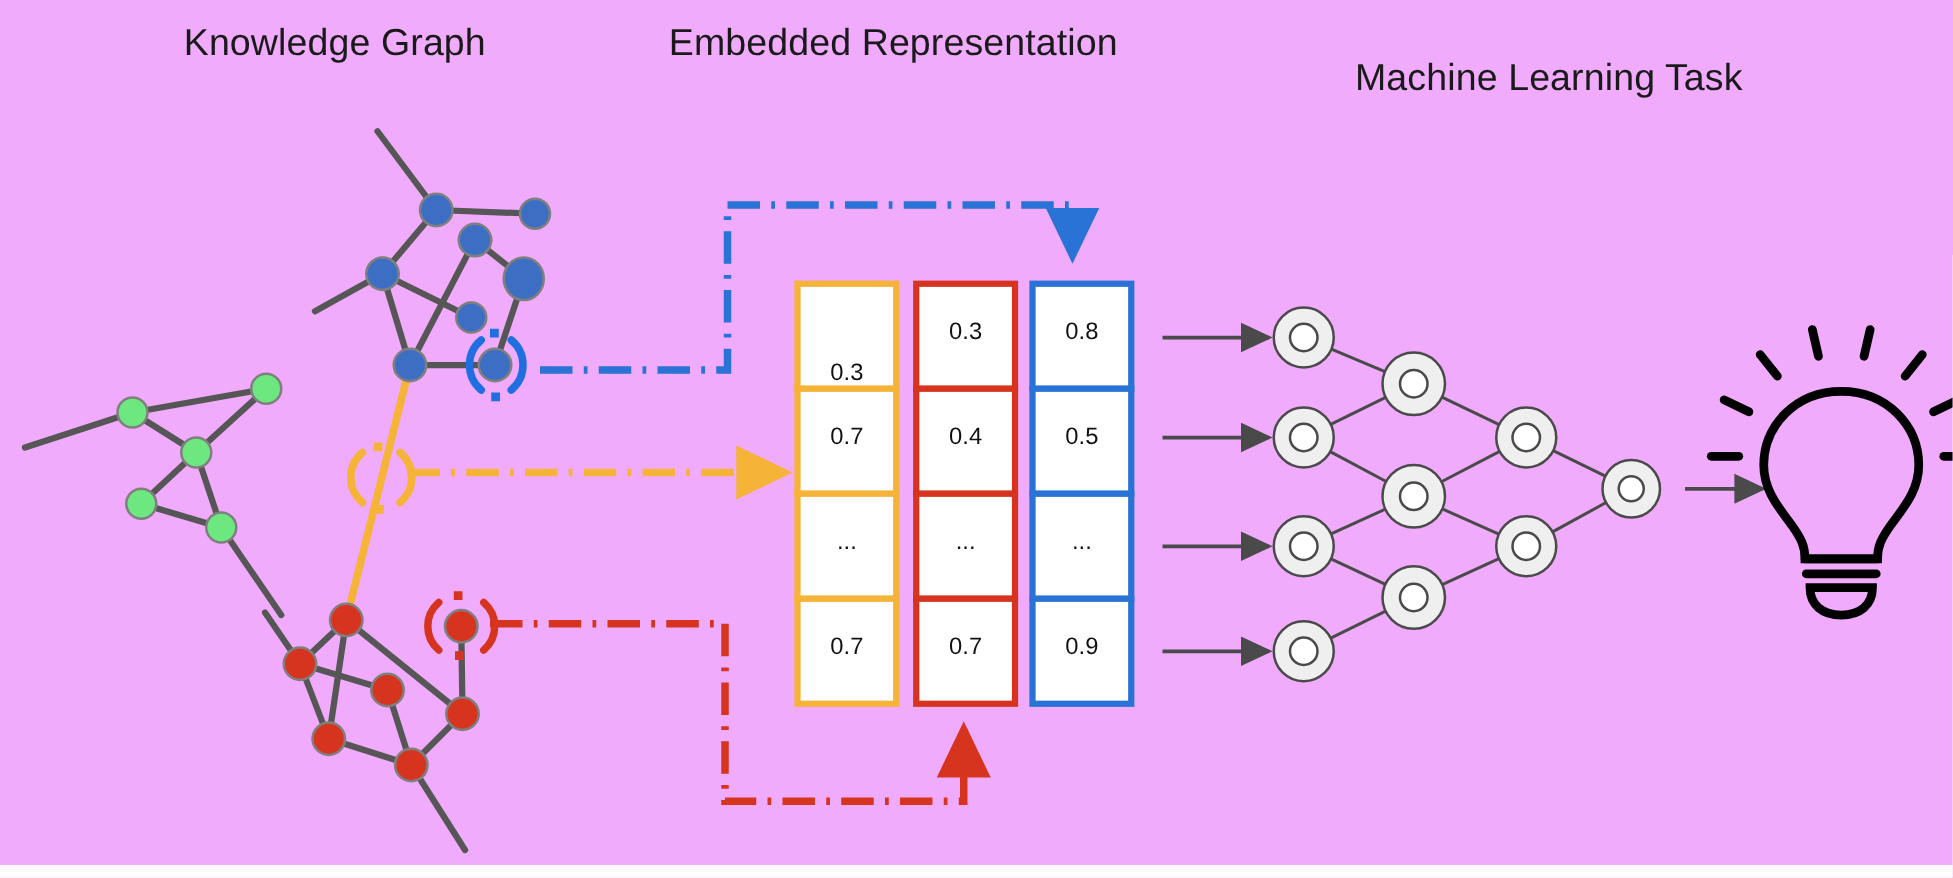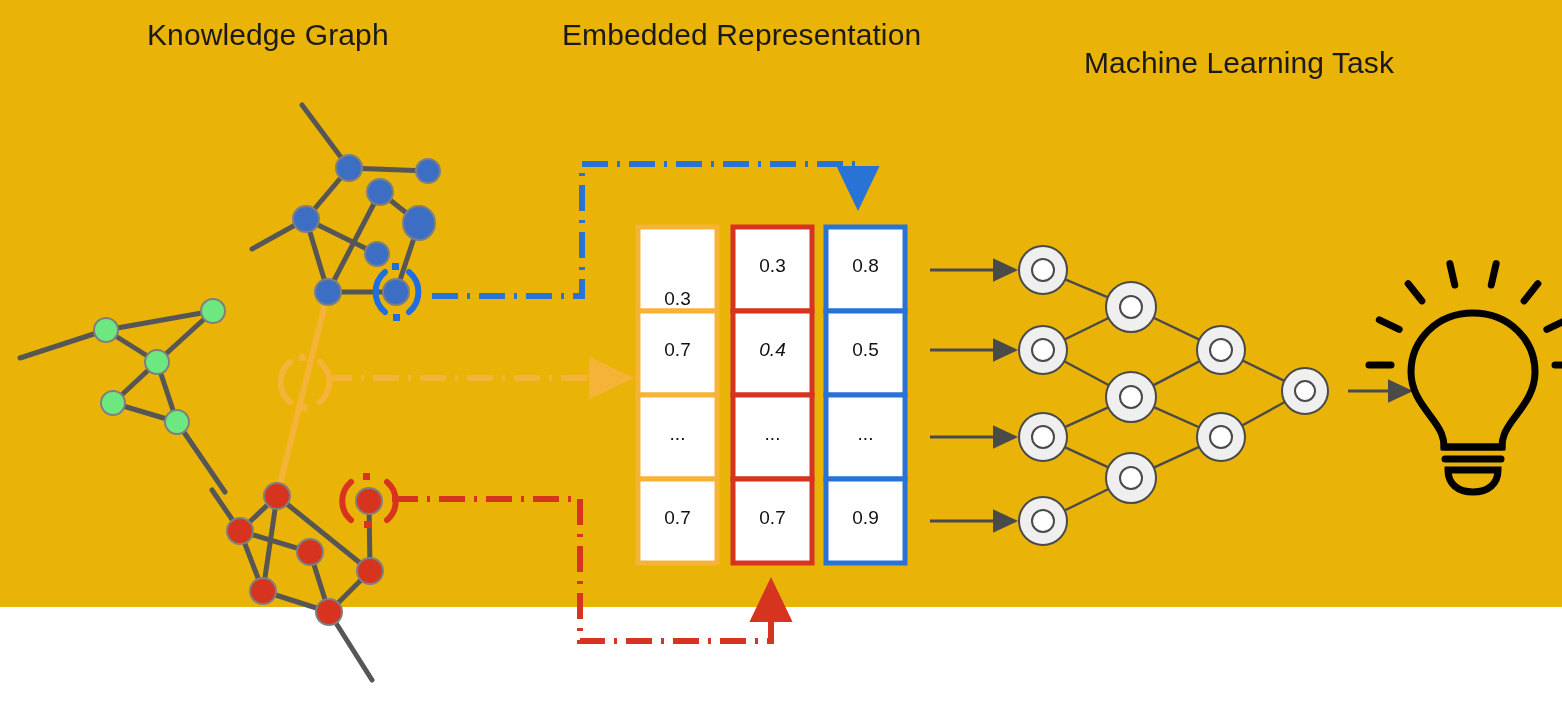--- a/index.html
+++ b/index.html
@@ -1,24 +1,24 @@
 <!DOCTYPE html>
 <html><head>
 <meta charset="utf-8">
 <style>
   html,body{margin:0;padding:0;background:#ffffff;}
   body{width:1562px;height:702px;overflow:hidden;font-family:"Liberation Sans",sans-serif;}
-  #stage{position:relative;width:1562px;height:607px;background:#eab308;}
+  #stage{position:relative;width:1562px;height:692px;background:#f0abfc;}
   svg.layer{position:absolute;left:0;top:0;width:1562px;height:702px;}
   .section-title{
     position:absolute;font-family:"Liberation Sans",sans-serif;
     font-size:30px;color:#1a1a1a;white-space:nowrap;letter-spacing:0.1px;
   }
   #title-kg{left:147px;top:18px;}
-  #title-er{left:562px;top:18px;}
+  #title-er{left:535px;top:18px;}
   #title-ml{left:1084px;top:18px;margin-top:28px;}
   .cell-value{
     position:absolute;font-family:"Liberation Sans",sans-serif;
     font-size:19px;color:#111;text-align:center;
   }
 </style>
 </head>
 <body>
 
 <div id="stage">
@@ -212,21 +212,21 @@
         </g>
     </g>
   </svg>
 
   <div id="cell-labels">
       <div class="cell-value" style="left: 638px; top: 255px; width: 79px; margin-top: 33px;">0.3</div>
       <div class="cell-value" style="left: 638px; top: 339px; width: 79px;">0.7</div>
       <div class="cell-value" style="left: 638px; top: 423px; width: 79px;">...</div>
       <div class="cell-value" style="left: 638px; top: 507px; width: 79px;">0.7</div>
       <div class="cell-value" style="left: 733px; top: 255px; width: 79px;">0.3</div>
-      <div class="cell-value" style="left: 733px; top: 339px; width: 79px; font-style: italic;">0.4</div>
+      <div class="cell-value" style="left: 733px; top: 339px; width: 79px;">0.4</div>
       <div class="cell-value" style="left: 733px; top: 423px; width: 79px;">...</div>
       <div class="cell-value" style="left: 733px; top: 507px; width: 79px;">0.7</div>
       <div class="cell-value" style="left: 826px; top: 255px; width: 79px;">0.8</div>
       <div class="cell-value" style="left: 826px; top: 339px; width: 79px;">0.5</div>
       <div class="cell-value" style="left: 826px; top: 423px; width: 79px;">...</div>
       <div class="cell-value" style="left: 826px; top: 507px; width: 79px;">0.9</div>
     </div>
 </div>
 
 </body></html>

